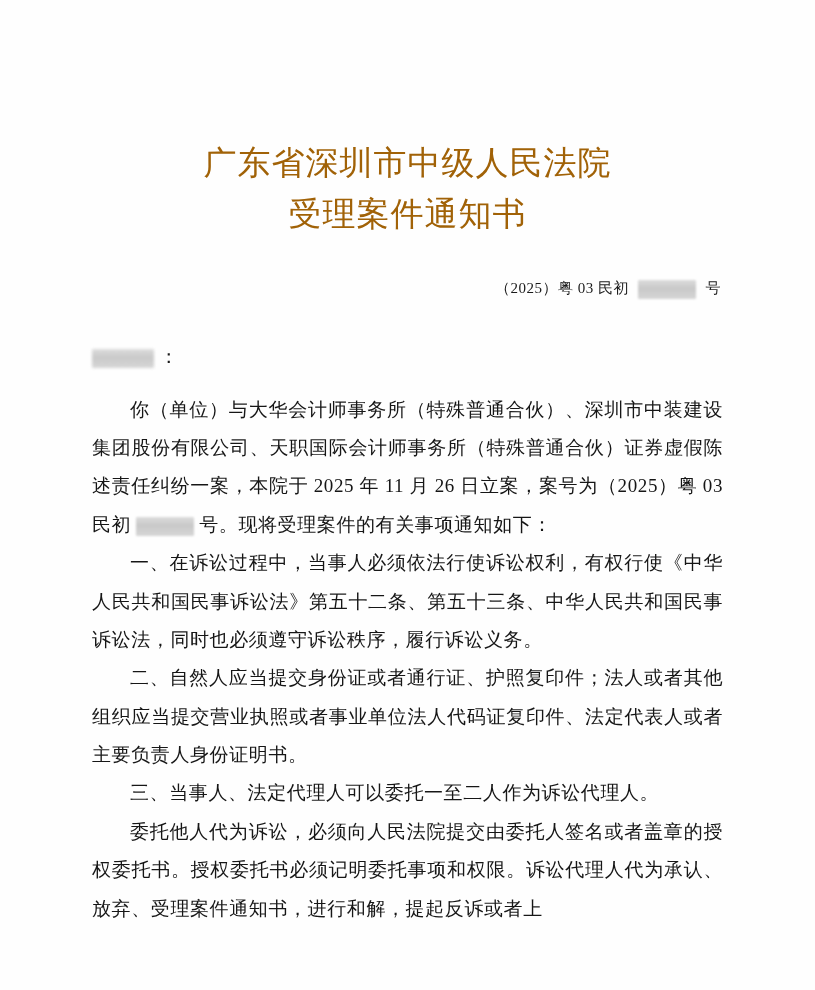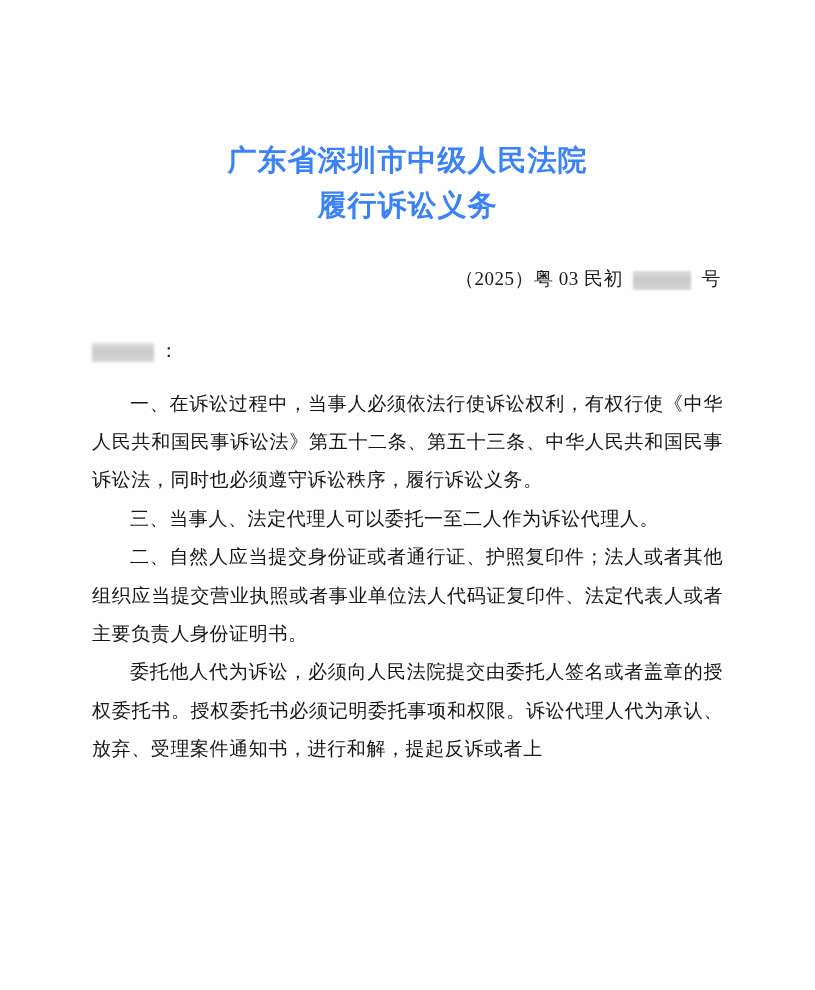--- a/index.html
+++ b/index.html
@@ -20,30 +20,30 @@
     height: 990px;
     background: #fefefe;
     box-sizing: border-box;
     padding: 0 92px;
   }
   .title-block {
     padding-top: 138px;
     text-align: center;
   }
   .title-line {
-    font-size: 29px;
-    font-weight: bold;
+    font-size: 33px;
+    font-weight: normal;
     letter-spacing: 1px;
     line-height: 1.55;
-    color: #3b82f6;
+    color: #a16207;
   }
   .case-no-row {
     margin-top: 36px;
     text-align: right;
-    font-size: 19px;
+    font-size: 15px;
     line-height: 1.6;
     padding-right: 2px;
     letter-spacing: 0.5px;
   }
   .redact {
     display: inline-block;
     vertical-align: middle;
     background: linear-gradient(180deg, #dcdcdc 0%, #c9c9c9 45%, #d6d6d6 100%);
     border-radius: 1px;
     filter: blur(1.1px);
@@ -80,34 +80,35 @@
     text-indent: 2em;
   }
 </style>
 </head>
 <body>
 
 <div class="page">
 
   <div class="title-block">
     <div class="title-line">广东省深圳市中级人民法院</div>
-    <div class="title-line">履行诉讼义务</div>
+    <div class="title-line">受理案件通知书</div>
   </div>
 
   <div class="case-no-row">
     <span>（2025）粤 03 民初</span>
     <span class="redact inline-no"></span>
     <span>号</span>
   </div>
 
   <div class="addressee-row">
     <span class="redact addressee"></span>
     <span>：</span>
   </div>
 
   <div class="body">
+    <p><span>你（单位）与大华会计师事务所（特殊普通合伙）、深圳市中装建设集团股份有限公司、天职国际会计师事务所（特殊普通合伙）证券虚假陈述责任纠纷一案，本院于 2025 年 11 月 26 日立案，案号为（2025）粤 03 民初</span><span class="redact inline-no"></span><span>号。现将受理案件的有关事项通知如下：</span></p>
     <p>一、在诉讼过程中，当事人必须依法行使诉讼权利，有权行使《中华人民共和国民事诉讼法》第五十二条、第五十三条、中华人民共和国民事诉讼法，同时也必须遵守诉讼秩序，履行诉讼义务。</p>
+    <p>二、自然人应当提交身份证或者通行证、护照复印件；法人或者其他组织应当提交营业执照或者事业单位法人代码证复印件、法定代表人或者主要负责人身份证明书。</p>
     <p>三、当事人、法定代理人可以委托一至二人作为诉讼代理人。</p>
-    <p>二、自然人应当提交身份证或者通行证、护照复印件；法人或者其他组织应当提交营业执照或者事业单位法人代码证复印件、法定代表人或者主要负责人身份证明书。</p>
     <p>委托他人代为诉讼，必须向人民法院提交由委托人签名或者盖章的授权委托书。授权委托书必须记明委托事项和权限。诉讼代理人代为承认、放弃、受理案件通知书，进行和解，提起反诉或者上</p>
   </div>
 
 </div>
 
 </body></html>

